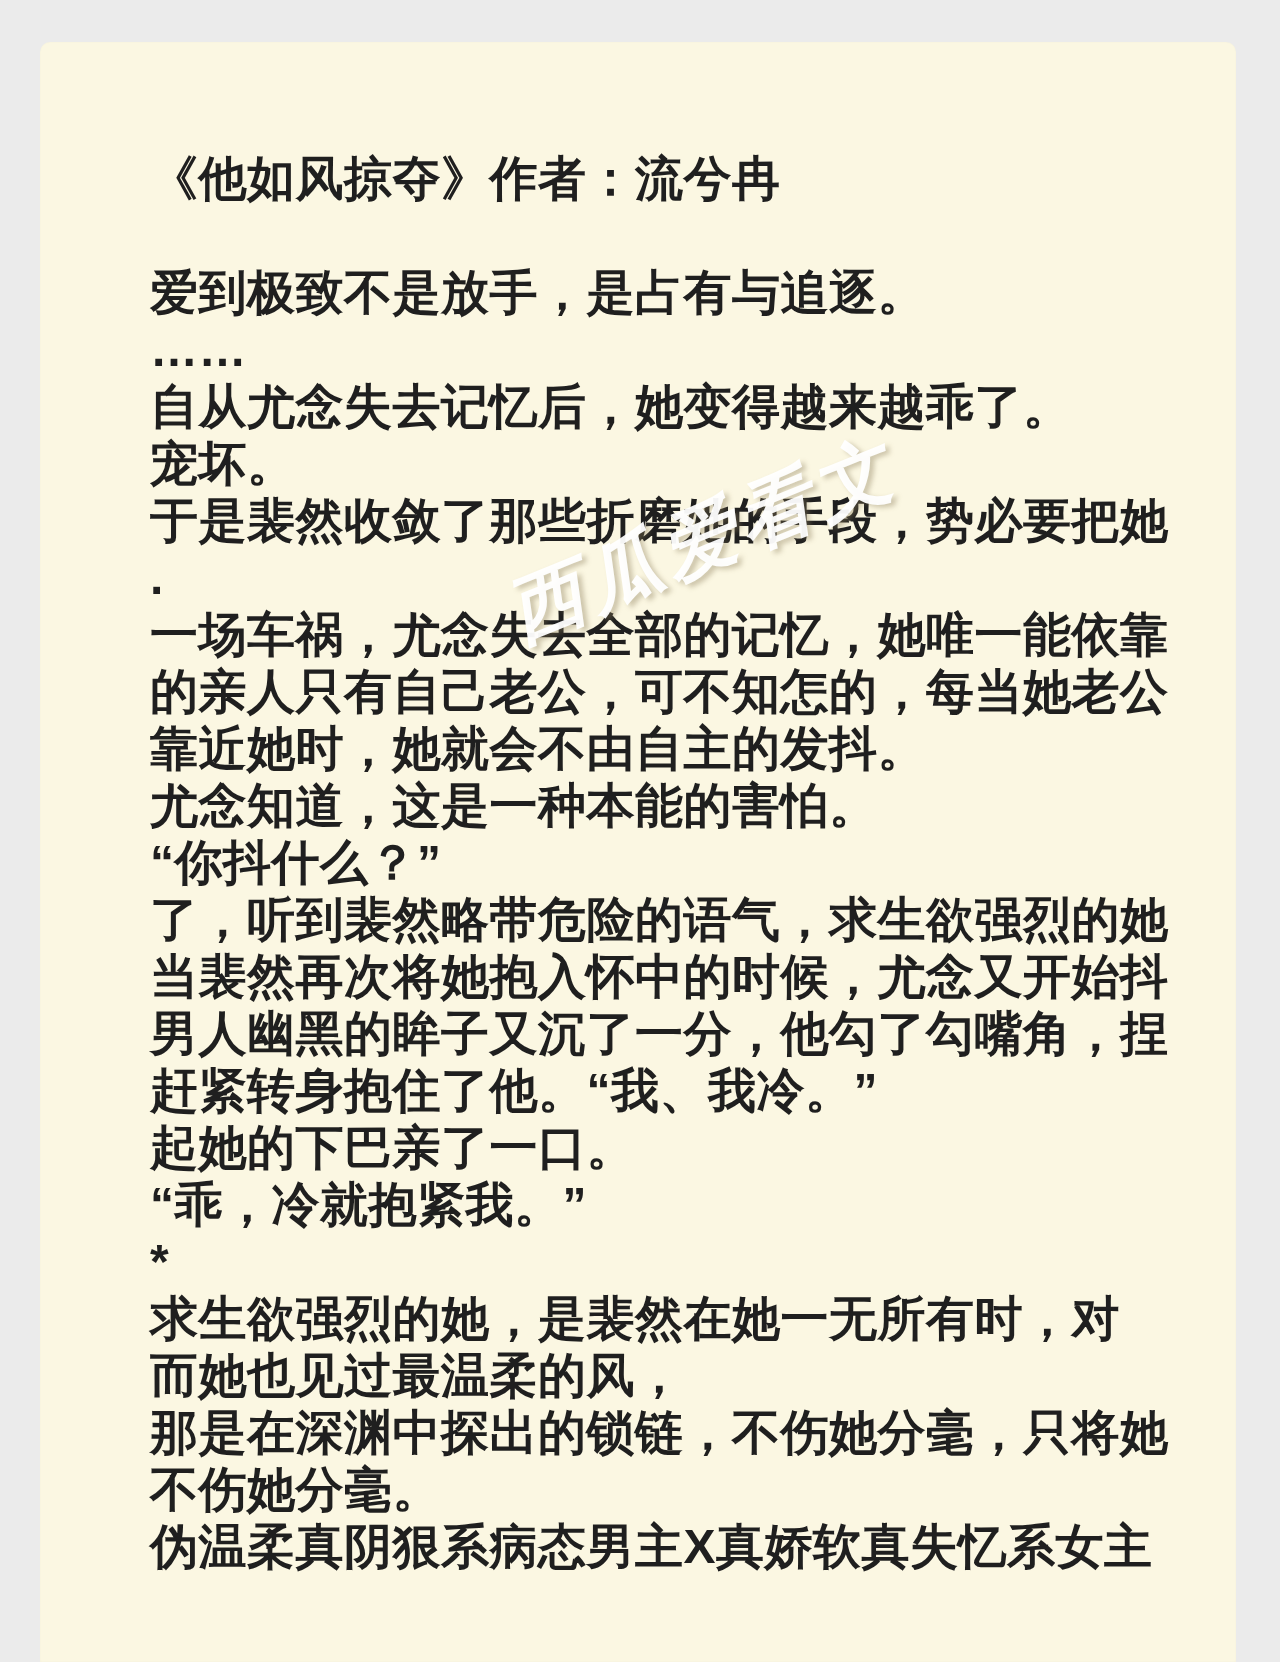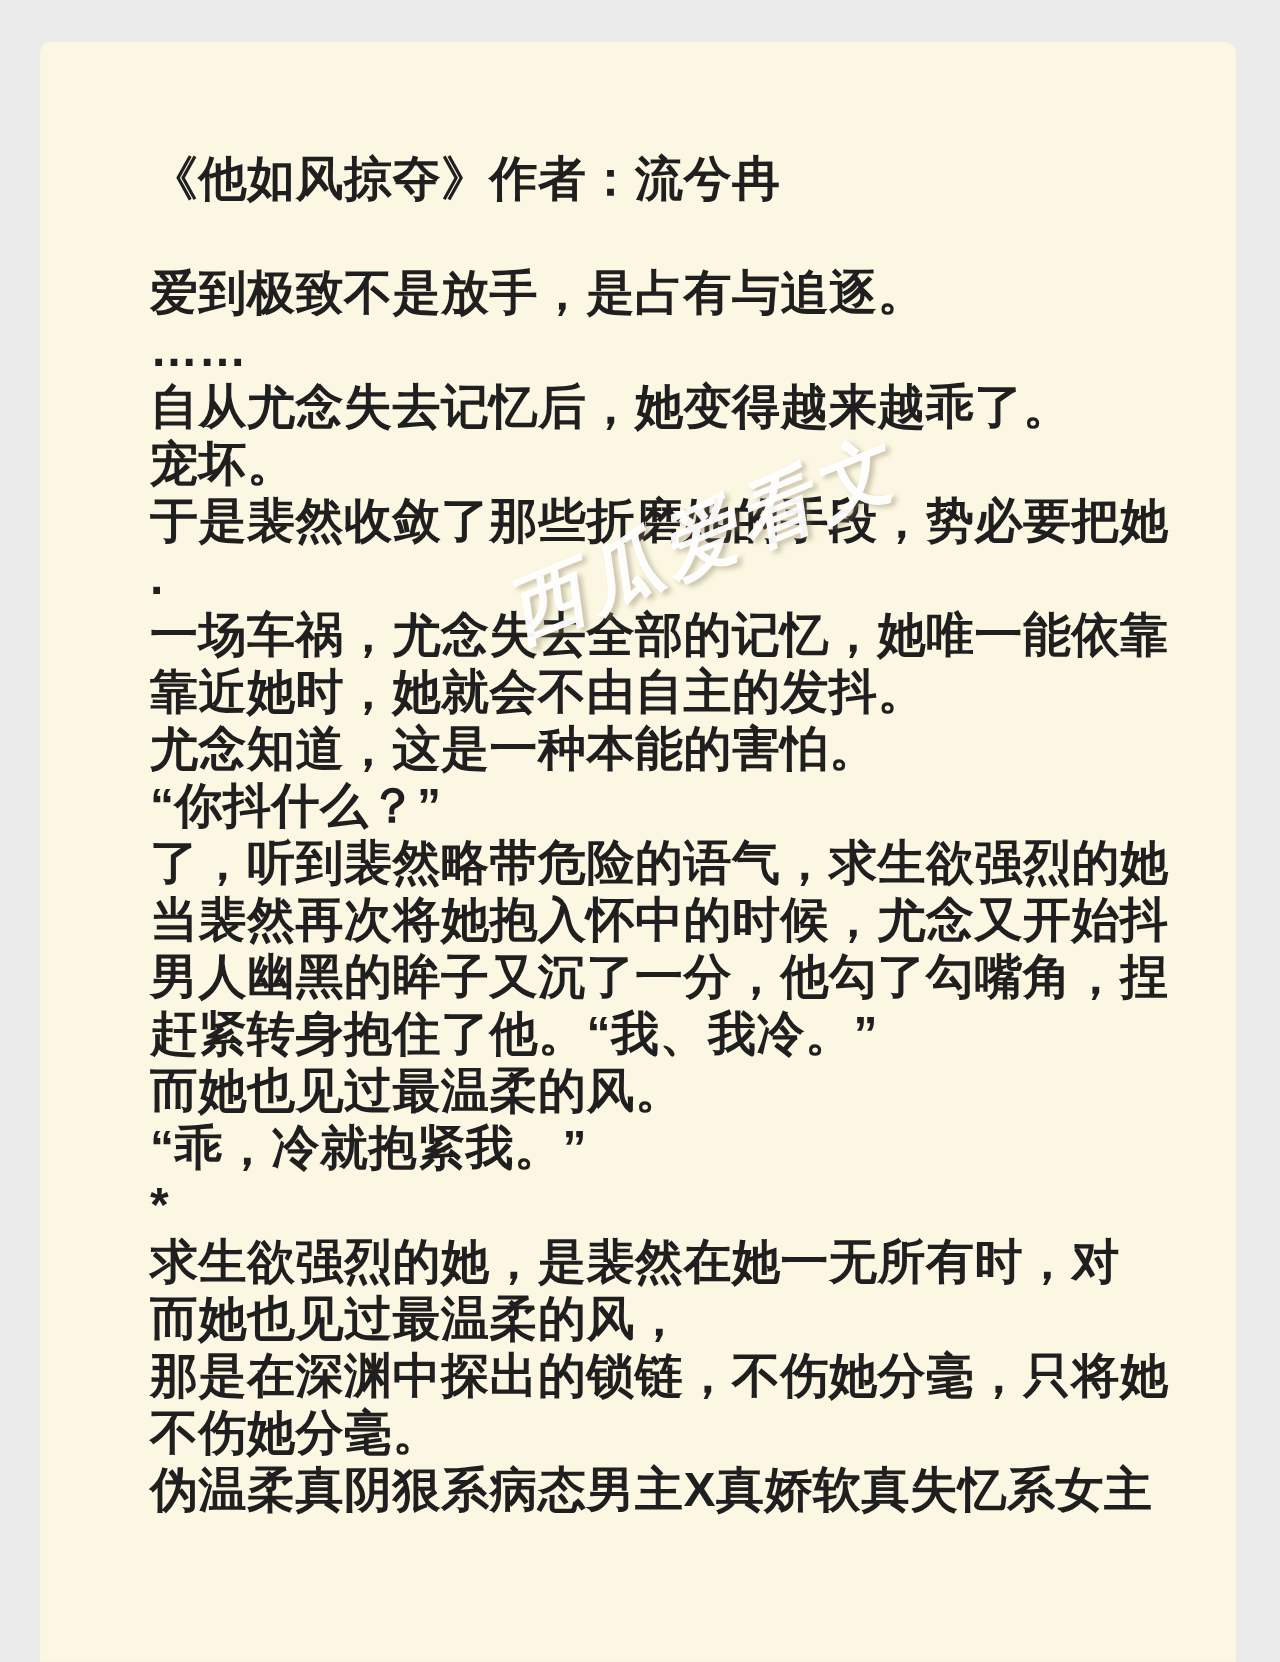--- a/index.html
+++ b/index.html
@@ -69,28 +69,29 @@
     <div class="text-block">
         <div class="line">《他如风掠夺》作者：流兮冉</div>
         <div class="line"></div>
         <div class="line">爱到极致不是放手，是占有与追逐。</div>
         <div class="line">……</div>
         <div class="line">自从尤念失去记忆后，她变得越来越乖了。</div>
         <div class="line">宠坏。</div>
         <div class="line">于是裴然收敛了那些折磨她的手段，势必要把她</div>
         <div class="line">.</div>
         <div class="line">一场车祸，尤念失去全部的记忆，她唯一能依靠</div>
+        <div class="line">的亲人只有自己老公，可不知怎的，每当她老公</div>
         <div class="line">靠近她时，她就会不由自主的发抖。</div>
         <div class="line">尤念知道，这是一种本能的害怕。</div>
         <div class="line">“你抖什么？”</div>
         <div class="line">了，听到裴然略带危险的语气，求生欲强烈的她</div>
         <div class="line">当裴然再次将她抱入怀中的时候，尤念又开始抖</div>
         <div class="line">男人幽黑的眸子又沉了一分，他勾了勾嘴角，捏</div>
         <div class="line">赶紧转身抱住了他。“我、我冷。”</div>
-        <div class="line">而她也见过最温柔的风。</div>
+        <div class="line">起她的下巴亲了一口。</div>
         <div class="line">“乖，冷就抱紧我。”</div>
         <div class="line">*</div>
         <div class="line">求生欲强烈的她，是裴然在她一无所有时，对</div>
         <div class="line">而她也见过最温柔的风，</div>
         <div class="line">那是在深渊中探出的锁链，不伤她分毫，只将她</div>
         <div class="line">不伤她分毫。</div>
         <div class="line">伪温柔真阴狠系病态男主X真娇软真失忆系女主</div>
       </div>
     <div class="watermark">西瓜爱看文</div>
   </div>

